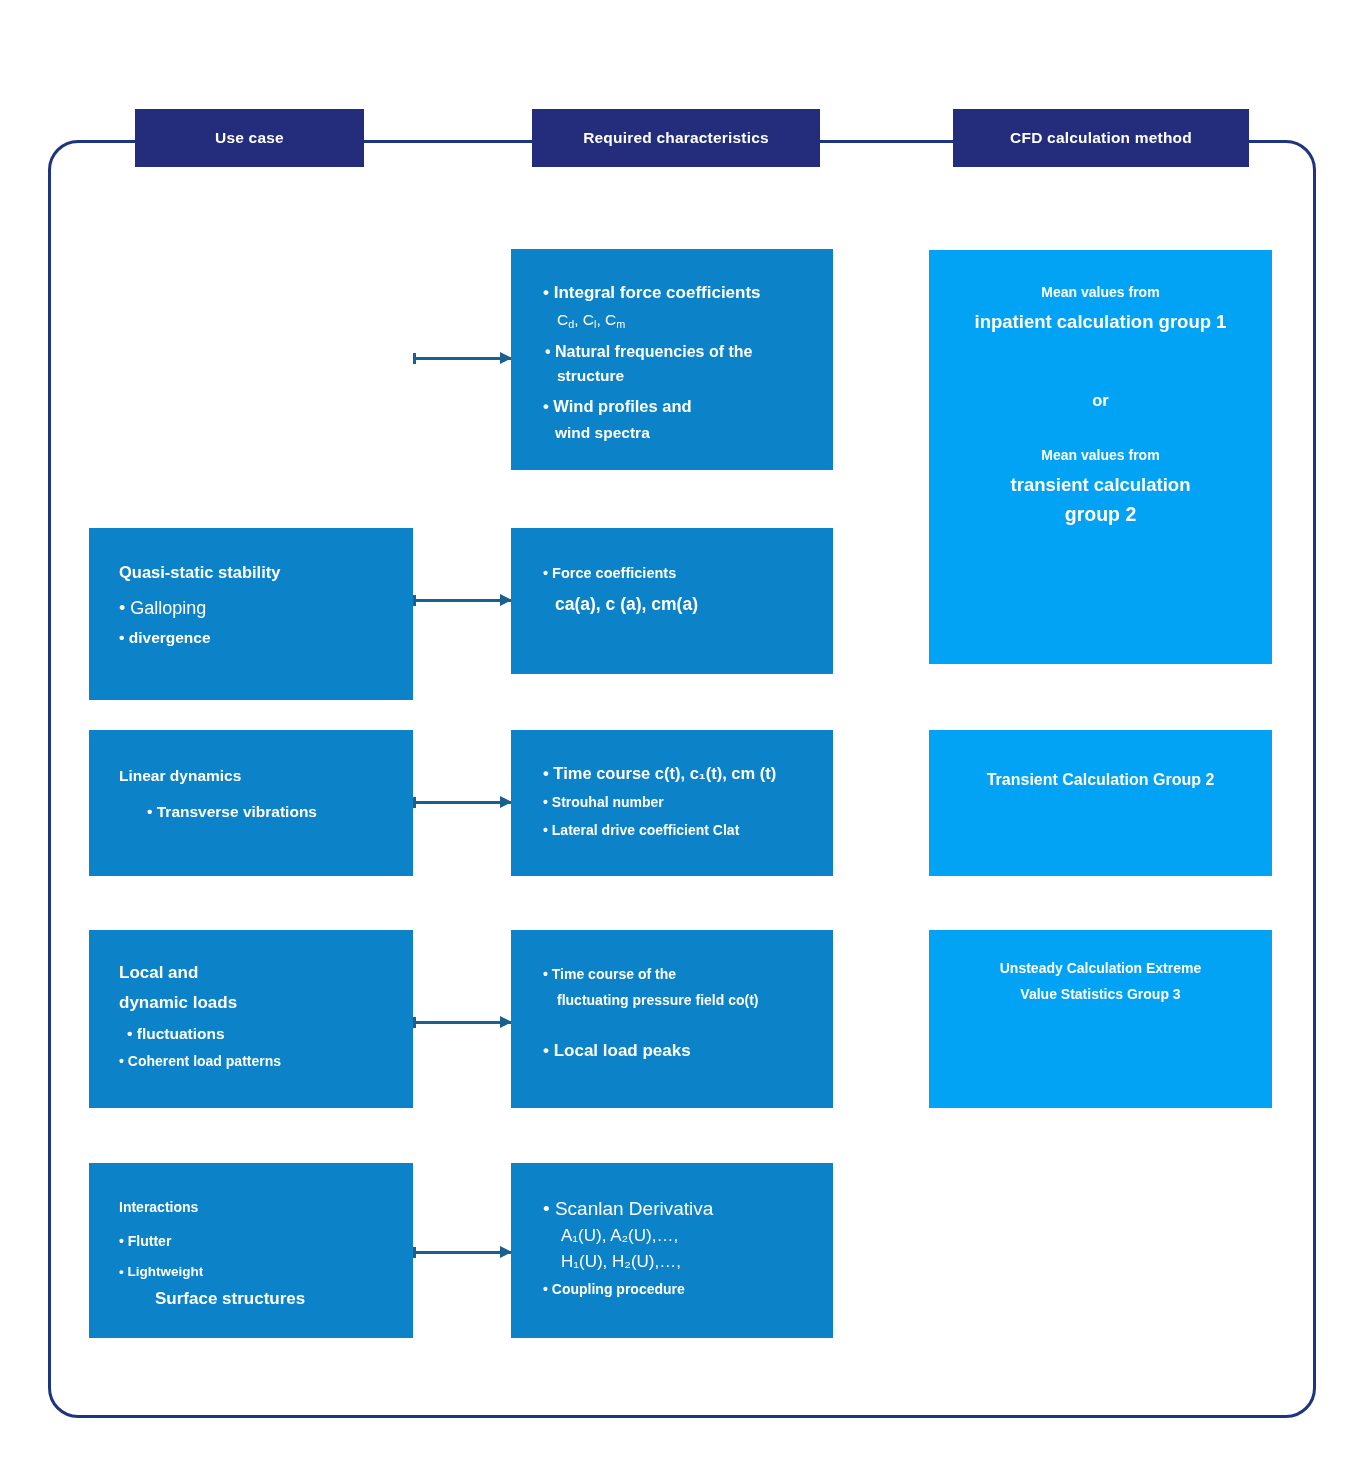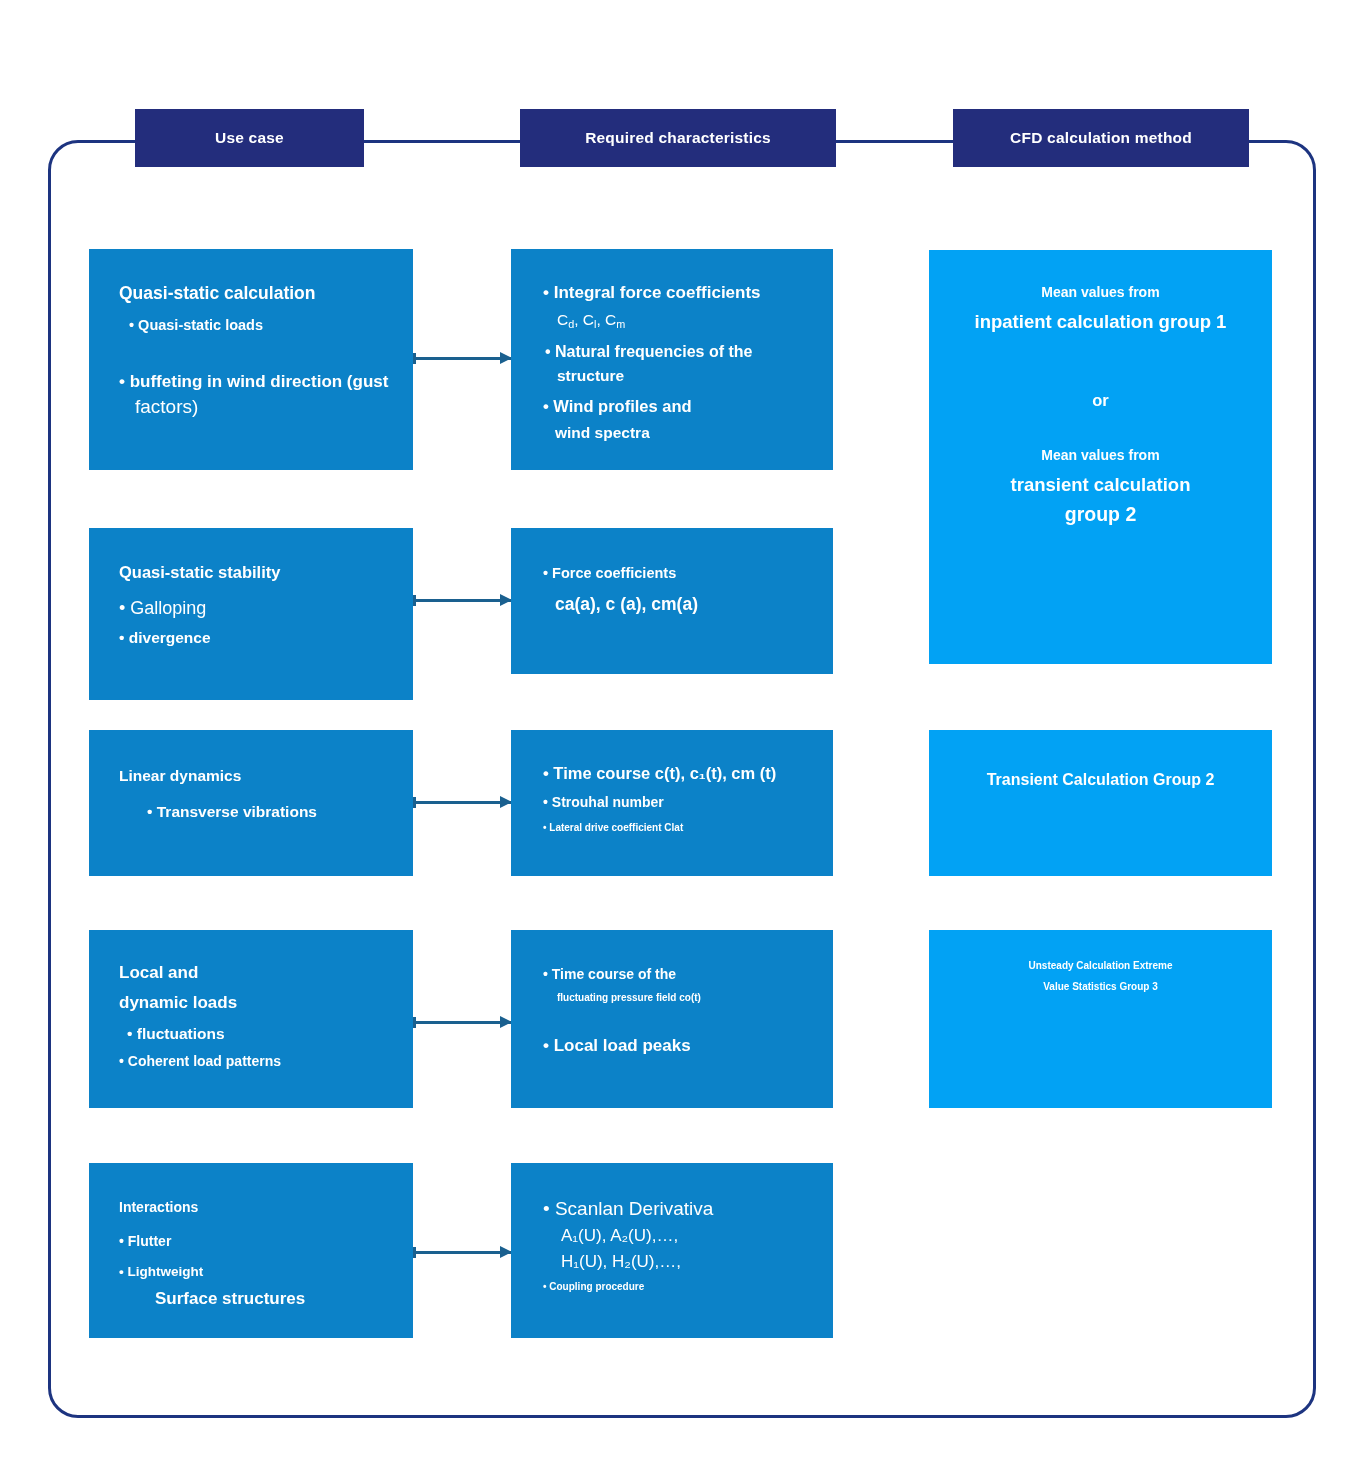--- a/index.html
+++ b/index.html
@@ -19,37 +19,37 @@
   }
   .hdr{
     position:absolute;top:109px;height:58px;
     background:#232d7c;
     color:#ffffff;
     display:flex;align-items:center;justify-content:center;
     font-size:15.5px;font-weight:700;letter-spacing:.2px;
     z-index:3;
   }
   .hdr1{left:135px;width:229px;}
-  .hdr2{left:520px;width:316px;}
+  .hdr2{left:532px;width:288px;}
   .hdr3{left:953px;width:296px;}
   .box{
     position:absolute;
     color:#ffffff;
     box-sizing:border-box;
     z-index:2;
   }
   .blue{background:#0c82c8;}
   .azure{background:#02a2f4;}
   .colL{left:89px;width:324px;padding-left:30px;padding-right:18px;}
   .colM{left:511px;width:322px;padding-left:32px;padding-right:14px;}
   .colR{left:929px;width:343px;text-align:center;padding-left:14px;padding-right:14px;}
   .box div{line-height:1.28;}
   
   .s13{font-size:13.5px;} .s14{font-size:14px;} .s145{font-size:14.5px;}
-  .s15{font-size:10px;} .s155{font-size:15.5px;} .s16{font-size:16px;}
+  .s15{font-size:14px;} .s155{font-size:15.5px;} .s16{font-size:16px;}
   .s165{font-size:16.5px;} .s17{font-size:17px;} .s175{font-size:17.5px;}
   .s18{font-size:18px;} .s185{font-size:18.5px;} .s19{font-size:19px;}
   .s195{font-size:19.5px;}
   .w3{font-weight:300;} .w4{font-weight:400;} .w6{font-weight:600;} .w7{font-weight:700;}
   sub{font-size:.7em;vertical-align:-0.28em;}
   
   .arrow{
     position:absolute;left:413px;width:98px;height:3px;
     background:#1a608f;z-index:1;
   }
@@ -67,26 +67,20 @@
 <body>
 
 <div class="canvas">
 
   <div class="frame"></div>
 
   <div class="hdr hdr1">Use case</div>
   <div class="hdr hdr2">Required characteristics</div>
   <div class="hdr hdr3">CFD calculation method</div>
 
-  <div class="box blue colL" style="top:249px;height:221px;padding-top:33px;">
-    <div class="s175 w6">Quasi-static calculation</div>
-    <div class="s145 w7" style="margin:12px 0 0 10px;">• Quasi-static loads</div>
-    <div class="s17 w6" style="margin-top:36px;">• buffeting in wind direction (gust</div>
-    <div class="s19 w4" style="margin:2px 0 0 16px;">factors)</div>
-  </div>
 
   <div class="box blue colM" style="top:249px;height:221px;padding-top:33px;">
     <div class="s17 w7">• Integral force coefficients</div>
     <div class="s155 w4" style="margin:6px 0 0 14px;"><span>C</span><sub>d</sub><span>, C</span><sub>l</sub><span>, C</span><sub>m</sub></div>
     <div class="s16 w7" style="margin:10px 0 0 2px;">• Natural frequencies of the</div>
     <div class="s155 w7" style="margin:4px 0 0 14px;">structure</div>
     <div class="s165 w7" style="margin-top:10px;">• Wind profiles and</div>
     <div class="s155 w7" style="margin:6px 0 0 12px;">wind spectra</div>
   </div>
 

